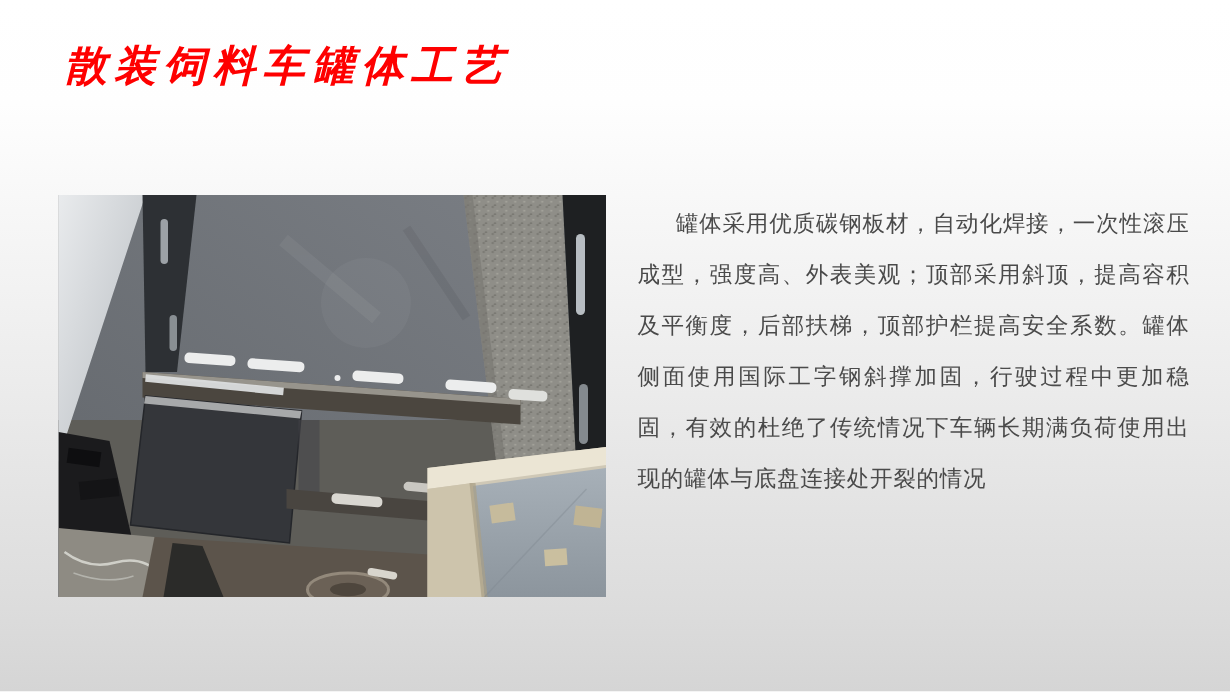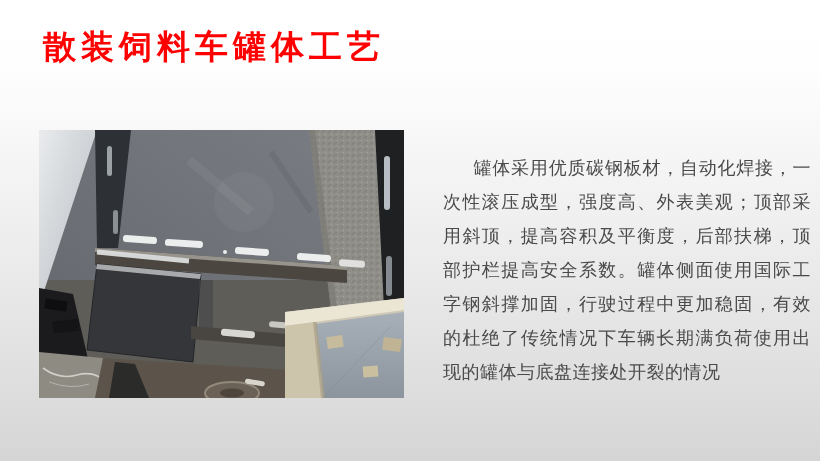--- a/index.html
+++ b/index.html
@@ -7,30 +7,30 @@
     width:820px; height:461px;
     font-family:"Liberation Sans", sans-serif;
     background:#ffffff;
   }
   .slide {
     position:relative; width:820px; height:461px; overflow:hidden;
     background:linear-gradient(180deg,#ffffff 0%,#fefefe 15%,#ececec 55%,#dcdcdc 88%,#d5d5d5 100%);
   }
   .title {
     position:absolute; left:43px; top:25px; margin:0;
-    font-size:33px; font-weight:bold; letter-spacing:5px;
-    color:#fe0000; white-space:nowrap;
+    font-size:28px; font-weight:bold; letter-spacing:5px;
+    color:#fe0000; white-space:nowrap;font-style:italic;
   }
   .photo {
     position:absolute; left:39px; top:130px; width:365px; height:268px;
   }
   .photo svg { display:block; width:100%; height:100%; }
   .body-text {
-    position:absolute; left:425px; top:133px; width:368px; margin:18px;
-    font-size:18px; line-height:34px; letter-spacing:0.5px;
+    position:absolute; left:425px; top:133px; width:368px; margin:0;
+    font-size:15px; line-height:34px; letter-spacing:0.5px;
     color:#4a4a4a; text-align:justify; text-indent:1.7em;
   }
 </style>
 </head>
 <body>
 
 <div class="slide">
 
   <h1 class="title">散装饲料车罐体工艺</h1>
 

